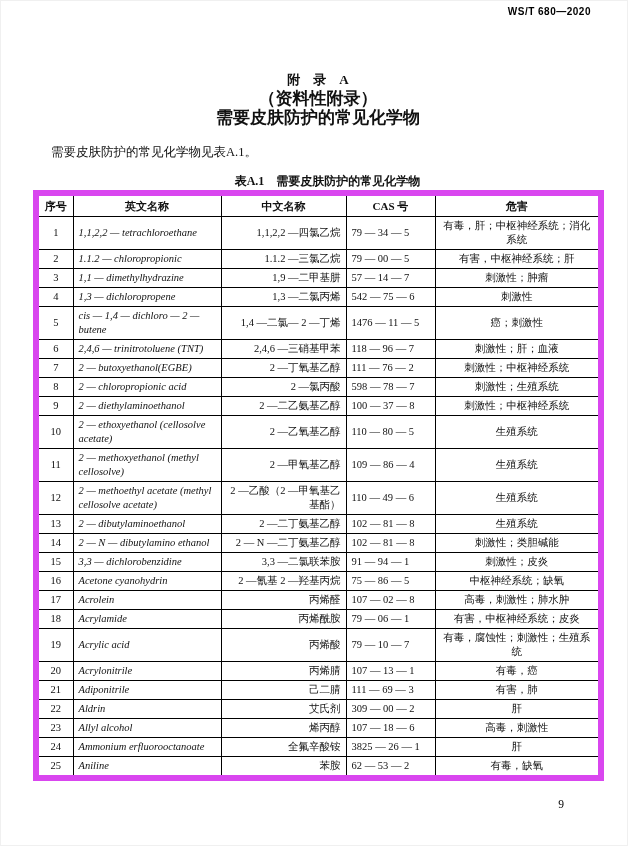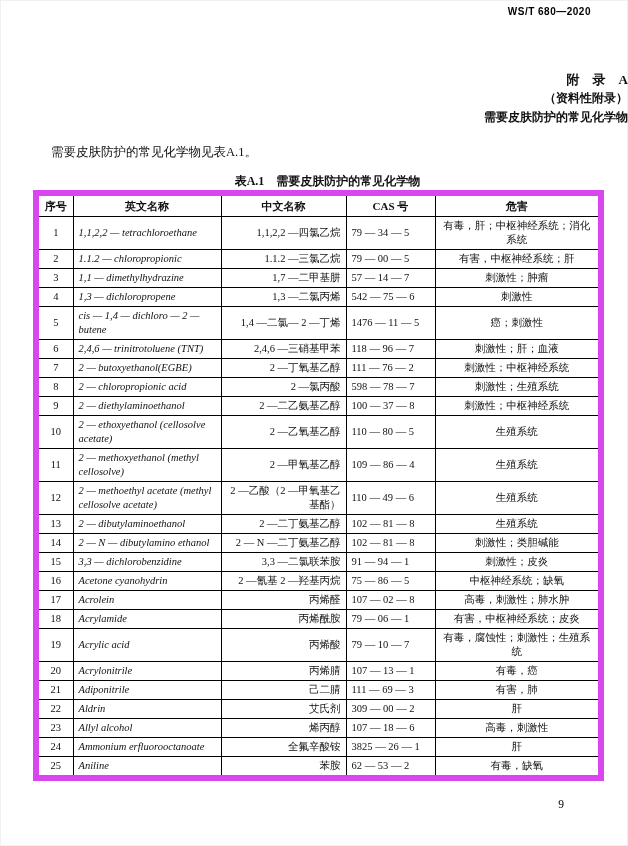--- a/index.html
+++ b/index.html
@@ -23,30 +23,30 @@
     top: 6px;
     right: 37px;
     font-family: "Liberation Sans", "DejaVu Sans", sans-serif;
     font-weight: bold;
     font-size: 10px;
     letter-spacing: 0.5px;
     color: #000;
   }
   .title-block {
     margin-top: 70px;
-    text-align: right;
+    text-align: center;
     line-height: 19px;
     margin-left: 8px;
   }
   .title-line1 {
     font-size: 13px;
     font-weight: bold;
   }
   .title-line2, .title-line3 {
-    font-size: 12px;
+    font-size: 17px;
     font-weight: bold;
   }
   .intro {
     margin: 0;
     margin-top: 17px;
     padding-left: 26px;
     text-indent: 2em;
     font-size: 12.5px;
   }
   .caption {
@@ -137,21 +137,21 @@
     <td class="c-no">2</td>
     <td class="c-en">1.1.2 — chloropropionic</td>
     <td class="c-zh">1.1.2 —三氯乙烷</td>
     <td class="c-cas">79 — 00 — 5</td>
     <td class="c-hz">有害，中枢神经系统；肝</td>
   </tr>
 
   <tr>
     <td class="c-no">3</td>
     <td class="c-en">1,1 — dimethylhydrazine</td>
-    <td class="c-zh">1,7 —二甲基肼</td>
+    <td class="c-zh">1,9 —二甲基肼</td>
     <td class="c-cas">57 — 14 — 7</td>
     <td class="c-hz">刺激性；肿瘤</td>
   </tr>
 
   <tr>
     <td class="c-no">4</td>
     <td class="c-en">1,3 — dichloropropene</td>
     <td class="c-zh">1,3 —二氯丙烯</td>
     <td class="c-cas">542 — 75 — 6</td>
     <td class="c-hz">刺激性</td>

